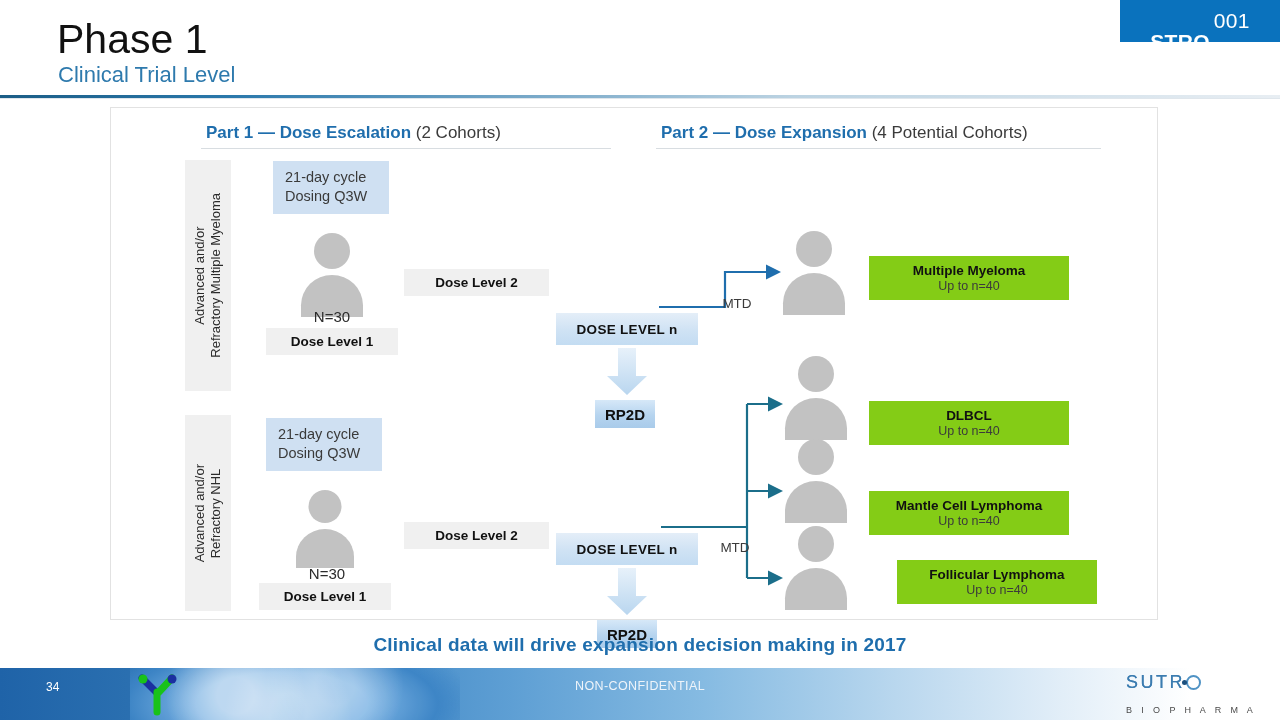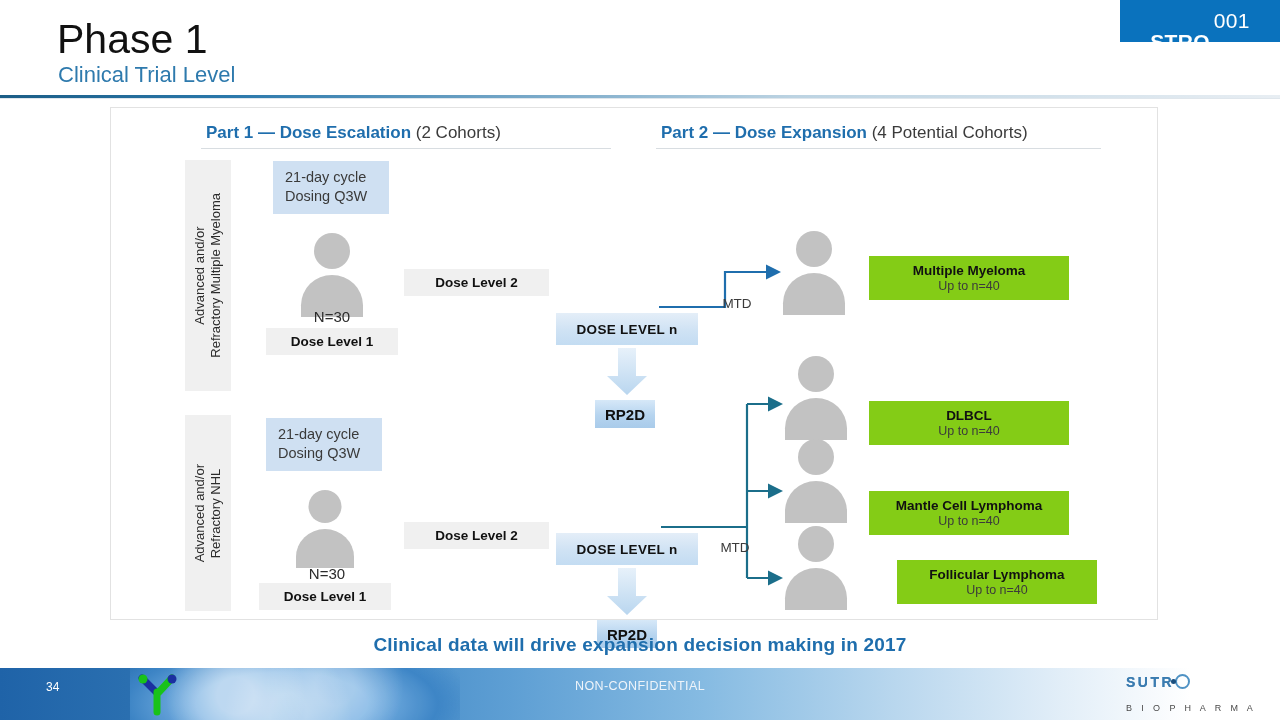--- a/index.html
+++ b/index.html
@@ -186,21 +186,21 @@
   #page-number {
     position: absolute; left: 46px; top: 680px;
     font-size: 12px; color: #ffffff;
   }
   #confidential {
     position: absolute; left: 440px; top: 679px; width: 400px; text-align: center;
     font-size: 12.5px; color: #eef4fa; letter-spacing: .4px;
   }
   #logo { position: absolute; left: 1126px; top: 672px; }
   #logo .word {
-    font-size: 14px; letter-spacing: 2.5px; font-weight: 700;
+    font-size: 18px; letter-spacing: 2.5px; font-weight: 400;
     background: linear-gradient(to right, #3f7fb5 0%, #2e6fa8 45%, #6aa7cf 100%);
     -webkit-background-clip: text; background-clip: text; color: #3b7cb0;
     display: inline-block;
   }
   #logo .sub {
     font-size: 9px; letter-spacing: 3.4px; color: #4a4a4a; margin-top: 12px;
   }
   #logo .ring {
     display: inline-block; width: 15px; height: 15px; border: 2px solid #4f92c4;
     border-radius: 50%; position: relative; top: 2px; margin-left: 1px;

